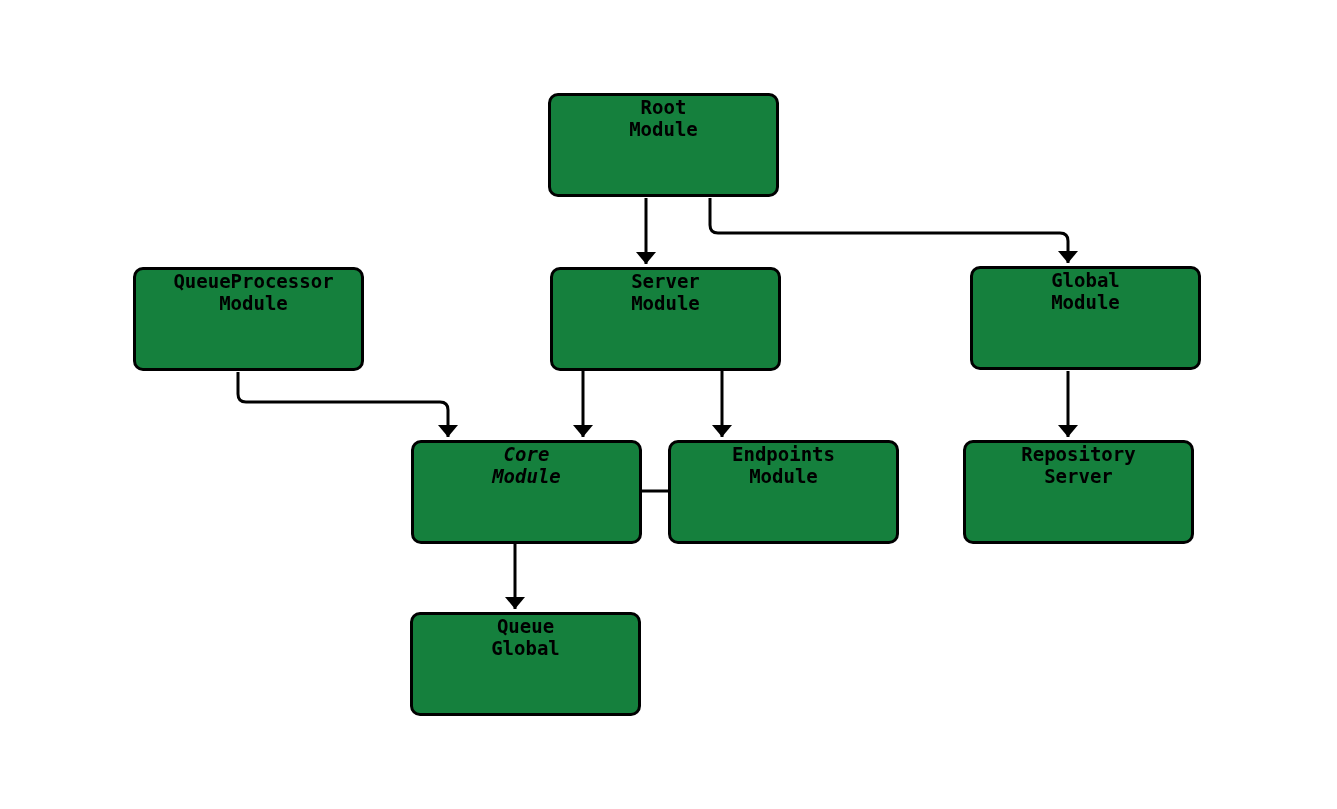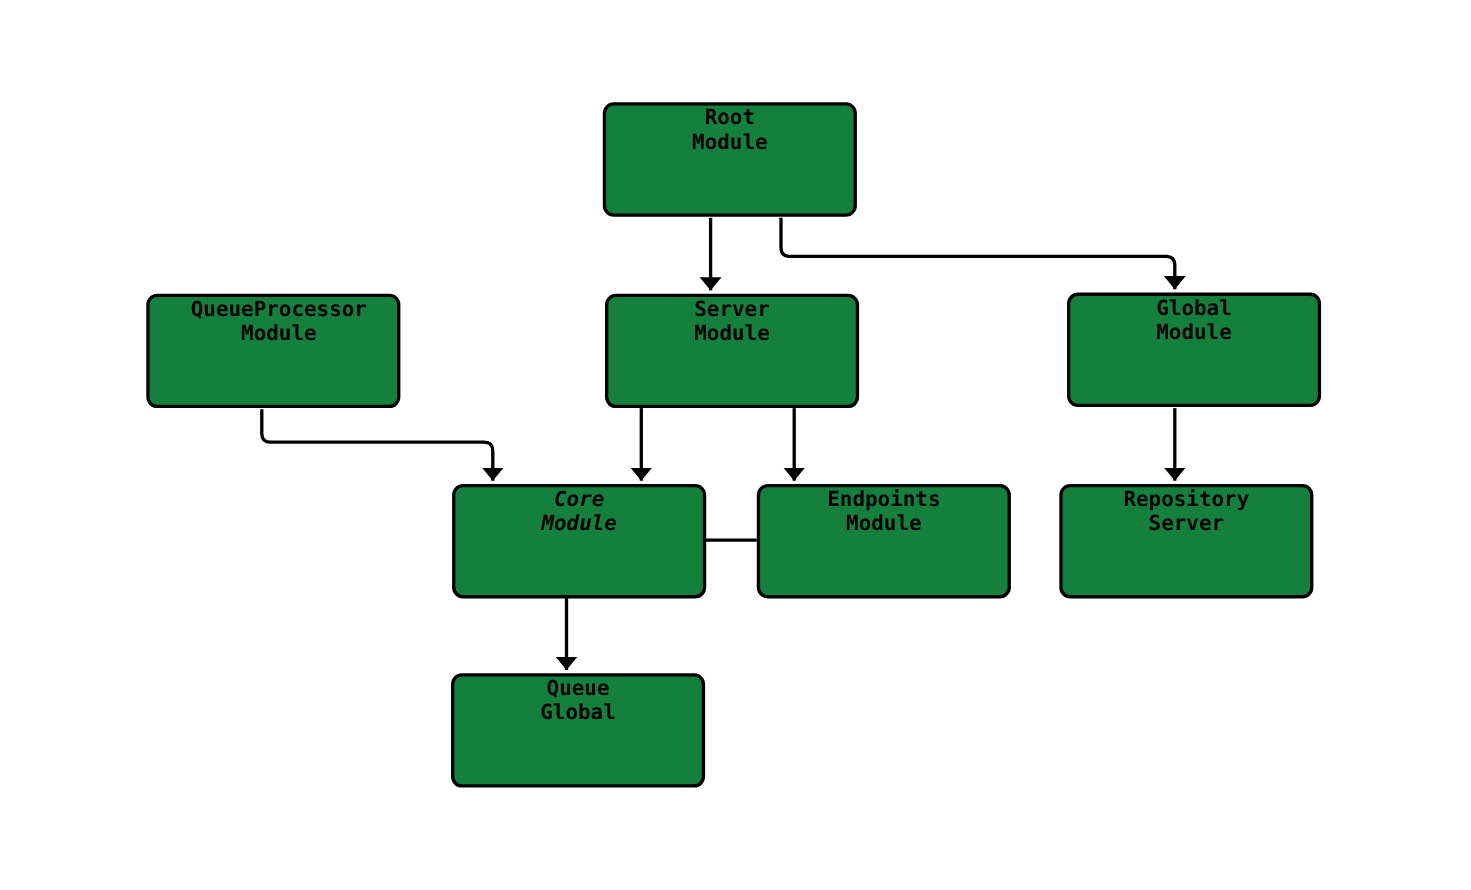--- a/index.html
+++ b/index.html
@@ -18,21 +18,21 @@
     font-weight:bold;font-size:19px;line-height:22px;
     color:#000000;text-align:center;white-space:pre-line;
   }
 
   
   .n-root{left:548px;top:93px;}
   .n-queueprocessor{left:133px;top:267px;padding-left:10px;}
   .n-server{left:550px;top:267px;}
   .n-global{left:970px;top:266px;}
   .n-core{left:411px;top:440px;font-style:italic;}
-  .n-endpoints{left:688px;top:440px;}
+  .n-endpoints{left:668px;top:440px;}
   .n-repository{left:963px;top:440px;}
   .n-queue{left:410px;top:612px;}
 </style>
 </head>
 <body>
 
 <div class="stage">
 
   <svg class="edges" width="1337" height="809" viewBox="0 0 1337 809" xmlns="http://www.w3.org/2000/svg">
     <defs>

